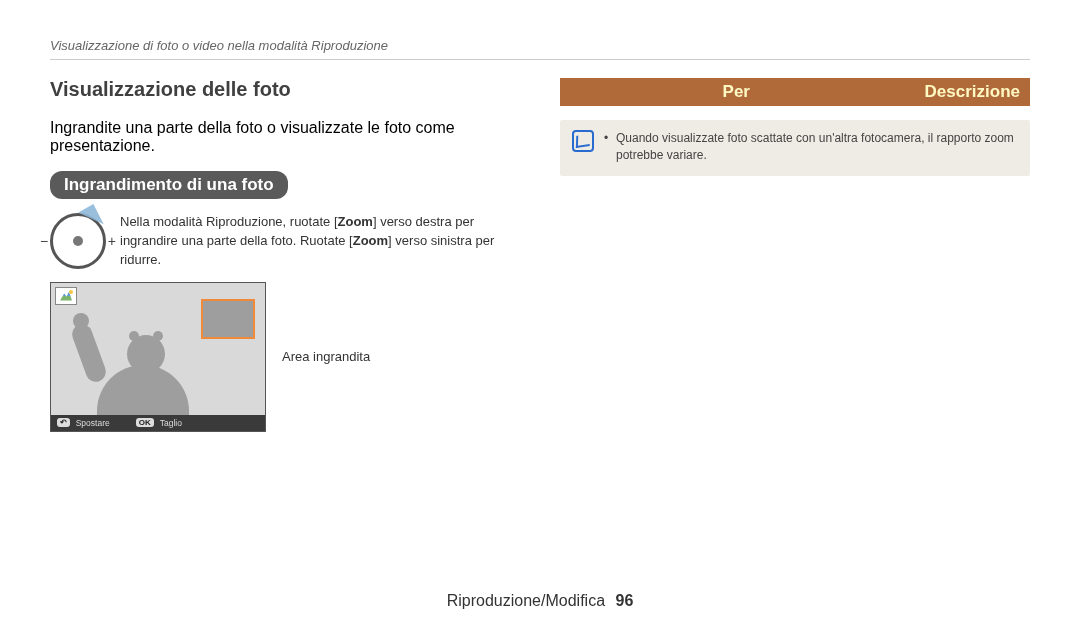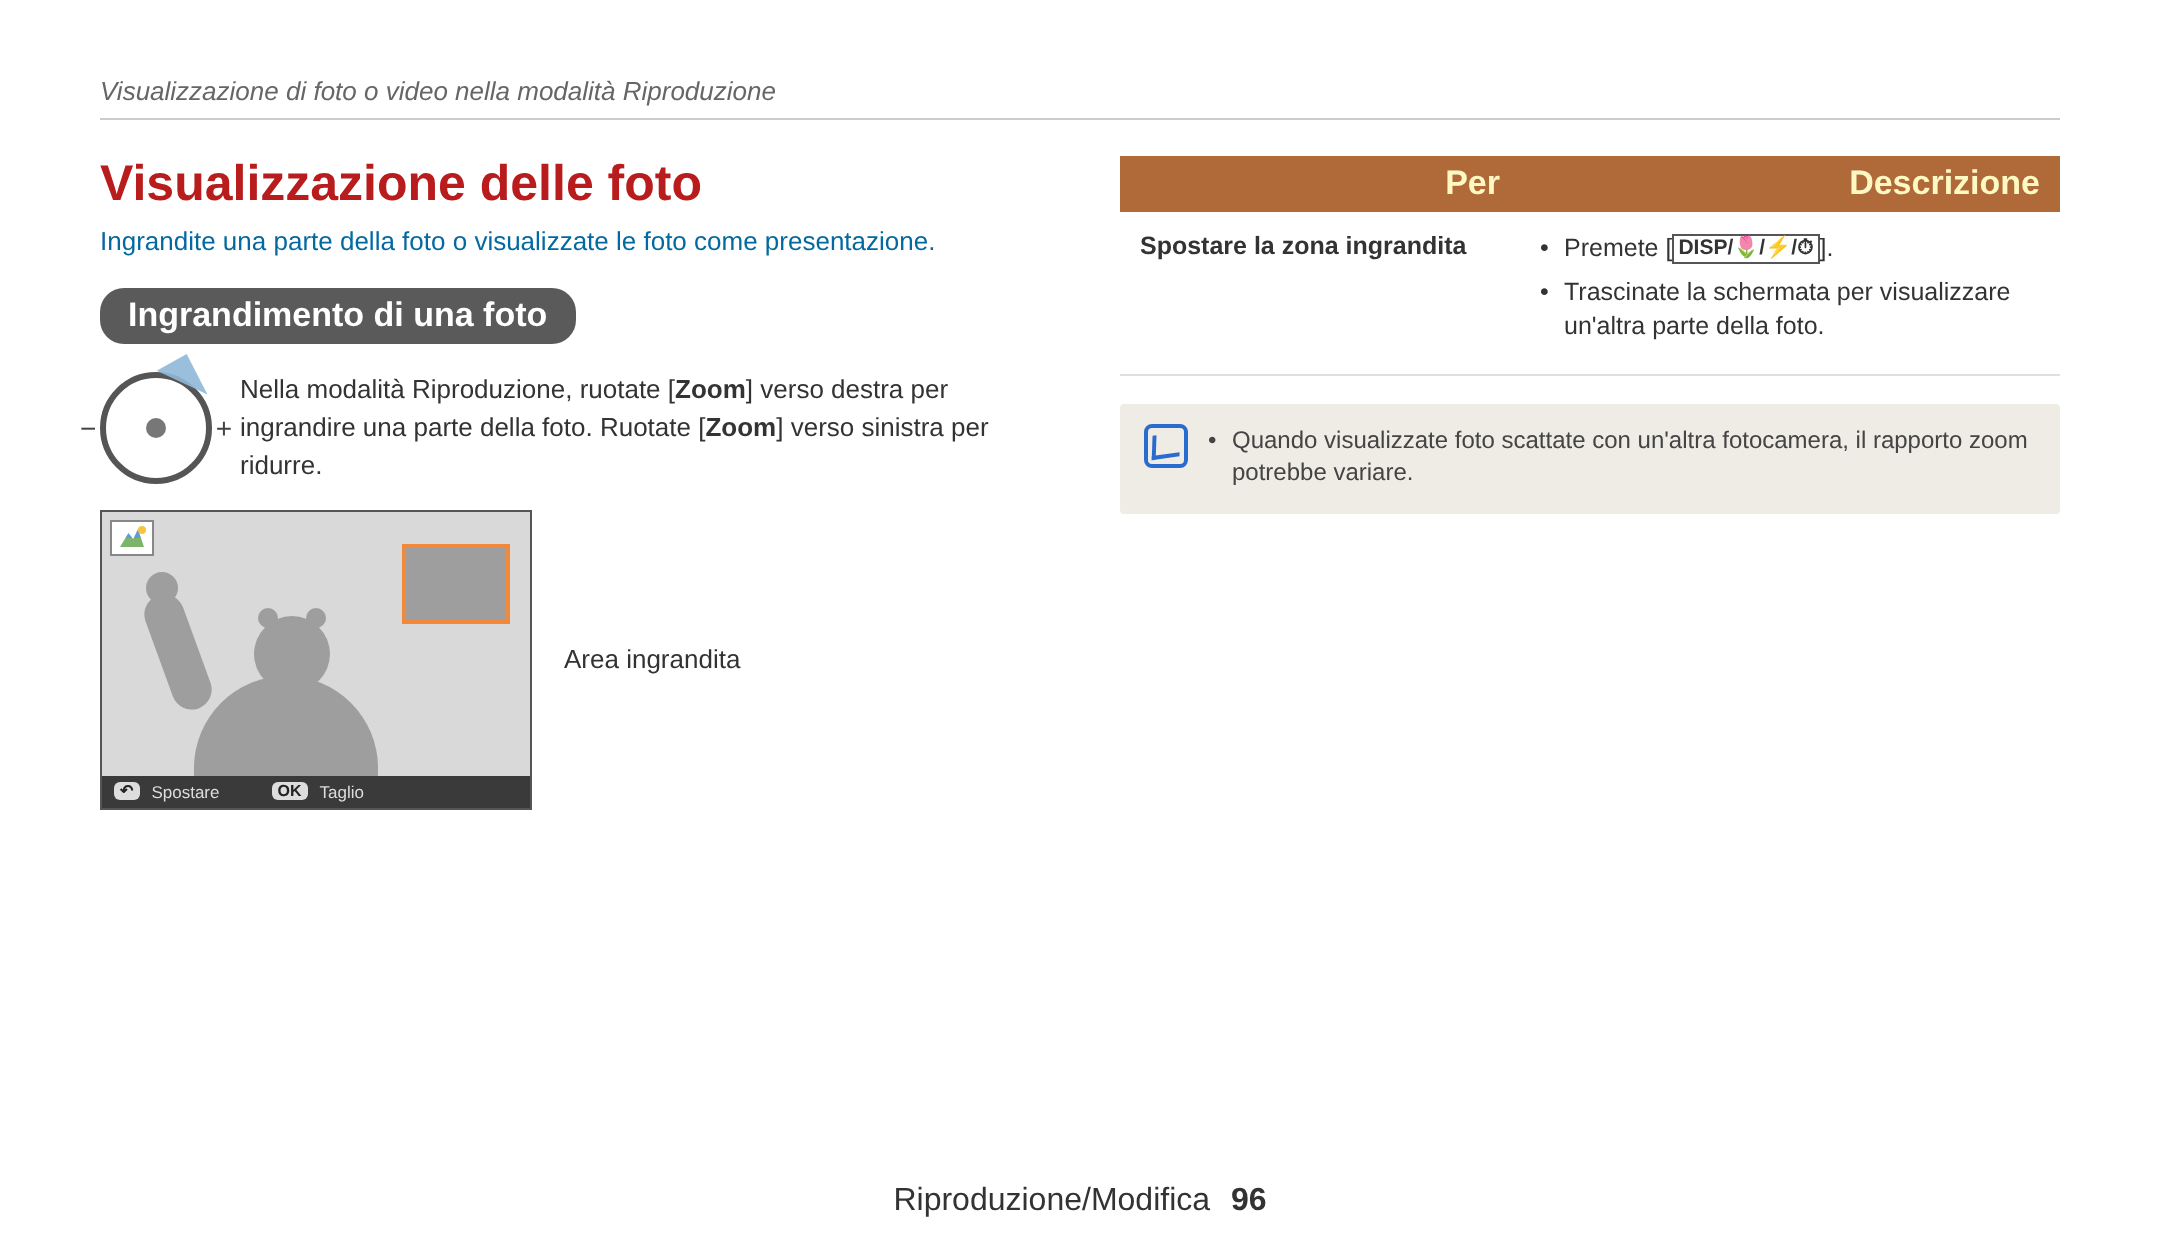--- a/index.html
+++ b/index.html
@@ -17,26 +17,26 @@
     font-style: italic;
     color: #666;
     font-size: 13px;
     margin-bottom: 6px;
   }
   .hr { border: none; border-top: 1px solid #ccc; margin-bottom: 18px; }
   .cols { display: flex; gap: 40px; }
   .col-left { flex: 1 1 50%; }
   .col-right { flex: 1 1 50%; }
   .section-title {
-    color: #b91c1c;
-    font-size: 25px;
+    color: #404040;
+    font-size: 20px;
     font-weight: bold;
-    margin-bottom: 6px;
-  }
-  .intro { font-size: 13px; color: #0369a1; margin-bottom: 16px; }
+    margin-bottom: 18px;
+  }
+  .intro { font-size: 16px; color: #000000; margin-bottom: 16px; }
   .pill {
     display: inline-block;
     background: #5a5a5a;
     color: #fff;
     border-radius: 12px;
     padding: 4px 14px;
     font-size: 17px;
     font-weight: bold;
     margin-bottom: 14px;
   }
@@ -253,31 +253,20 @@
 
   <div class="col-right">
     <table class="desc">
       <thead>
         <tr>
           <th>Per</th>
           <th>Descrizione</th>
         </tr>
       </thead>
       <tbody>
-        <tr>
-          <td class="key">Spostare la zona ingrandita</td>
-          <td>
-            <ul class="bullets">
-              <li>
-                <span>Premete [</span><span class="icon-box">DISP/🌷/⚡/⏱</span><span>].</span>
-              </li>
-              <li>Trascinate la schermata per visualizzare un'altra parte della foto.</li>
-            </ul>
-          </td>
-        </tr>
       </tbody>
     </table>
 
     <div class="tip">
       <div class="tip-icon"></div>
       <ul class="bullets">
         <li>Quando visualizzate foto scattate con un'altra fotocamera, il rapporto zoom potrebbe variare.</li>
       </ul>
     </div>
   </div>

